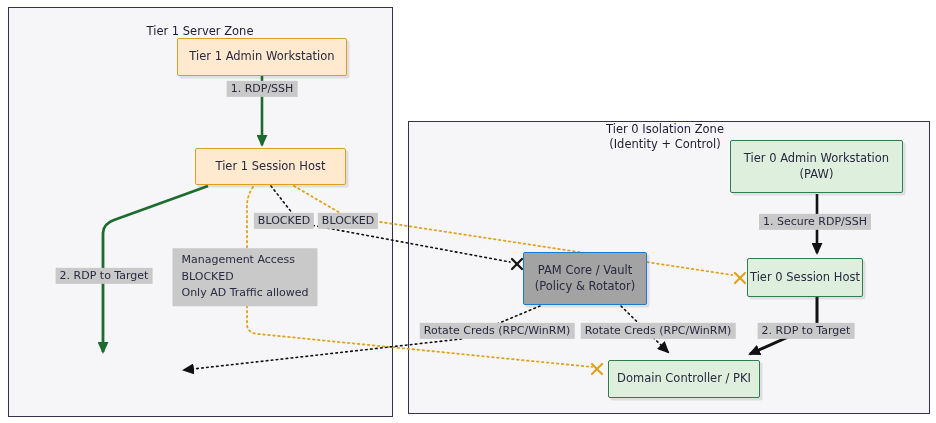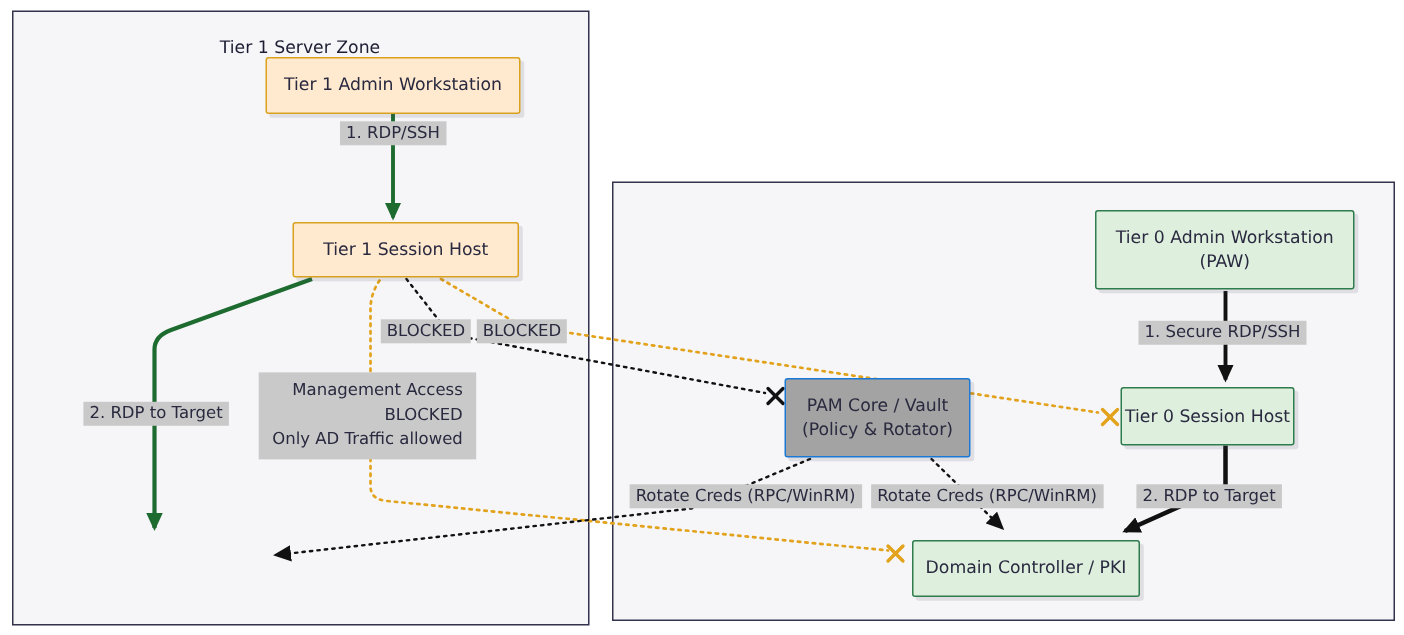--- a/index.html
+++ b/index.html
@@ -25,31 +25,35 @@
     box-shadow:2.5px 2.5px 0 rgba(80,80,100,0.14);z-index:4;
   }
   .node.orange{border:1.8px solid #d9a11e;background:#ffe9cf;}
   .node.green{border:1.8px solid #2f7d4c;background:#deefde;}
   .node.blue{border:1.8px solid #1b79d6;background:#a3a3a3;}
   .edge-label{
     position:absolute;transform:translate(-50%,-50%);
     background:#c9c9c9;color:#29293f;font-size:11px;line-height:1.3;
     padding:1px 4px;white-space:nowrap;z-index:5;
   }
-  .edge-label.multiline{white-space:normal;text-align:right;padding:4px 9px;line-height:1.5;}
+  .edge-label.multiline{white-space:normal;text-align:left;padding:4px 9px;line-height:1.5;}
 </style>
 </head>
 <body>
 
 <div id="canvas">
 
   <div class="zone" style="left:8px;top:7px;width:385px;height:410px;"></div>
   <div class="zone" style="left:408px;top:121px;width:522px;height:293px;"></div>
 
   <div class="zone-title" style="left:200px;top:8px;transform:translateX(-50%);margin-top:16px;">Tier 1 Server Zone</div>
+  <div class="zone-title" style="left:665px;top:122px;transform:translateX(-50%);">
+    <div>Tier 0 Isolation Zone</div>
+    <div>(Identity + Control)</div>
+  </div>
 
   <svg id="edges" width="936" height="423" viewBox="0 0 936 423">
     <defs>
       <marker id="arrow-green" markerUnits="userSpaceOnUse" markerWidth="12" markerHeight="11" refX="10" refY="5.5" orient="auto">
         <path d="M0,0 L12,5.5 L0,11 z" fill="#1e6b30"></path>
       </marker>
       <marker id="arrow-black" markerUnits="userSpaceOnUse" markerWidth="12" markerHeight="11" refX="10" refY="5.5" orient="auto">
         <path d="M0,0 L12,5.5 L0,11 z" fill="#111111"></path>
       </marker>
     </defs>

